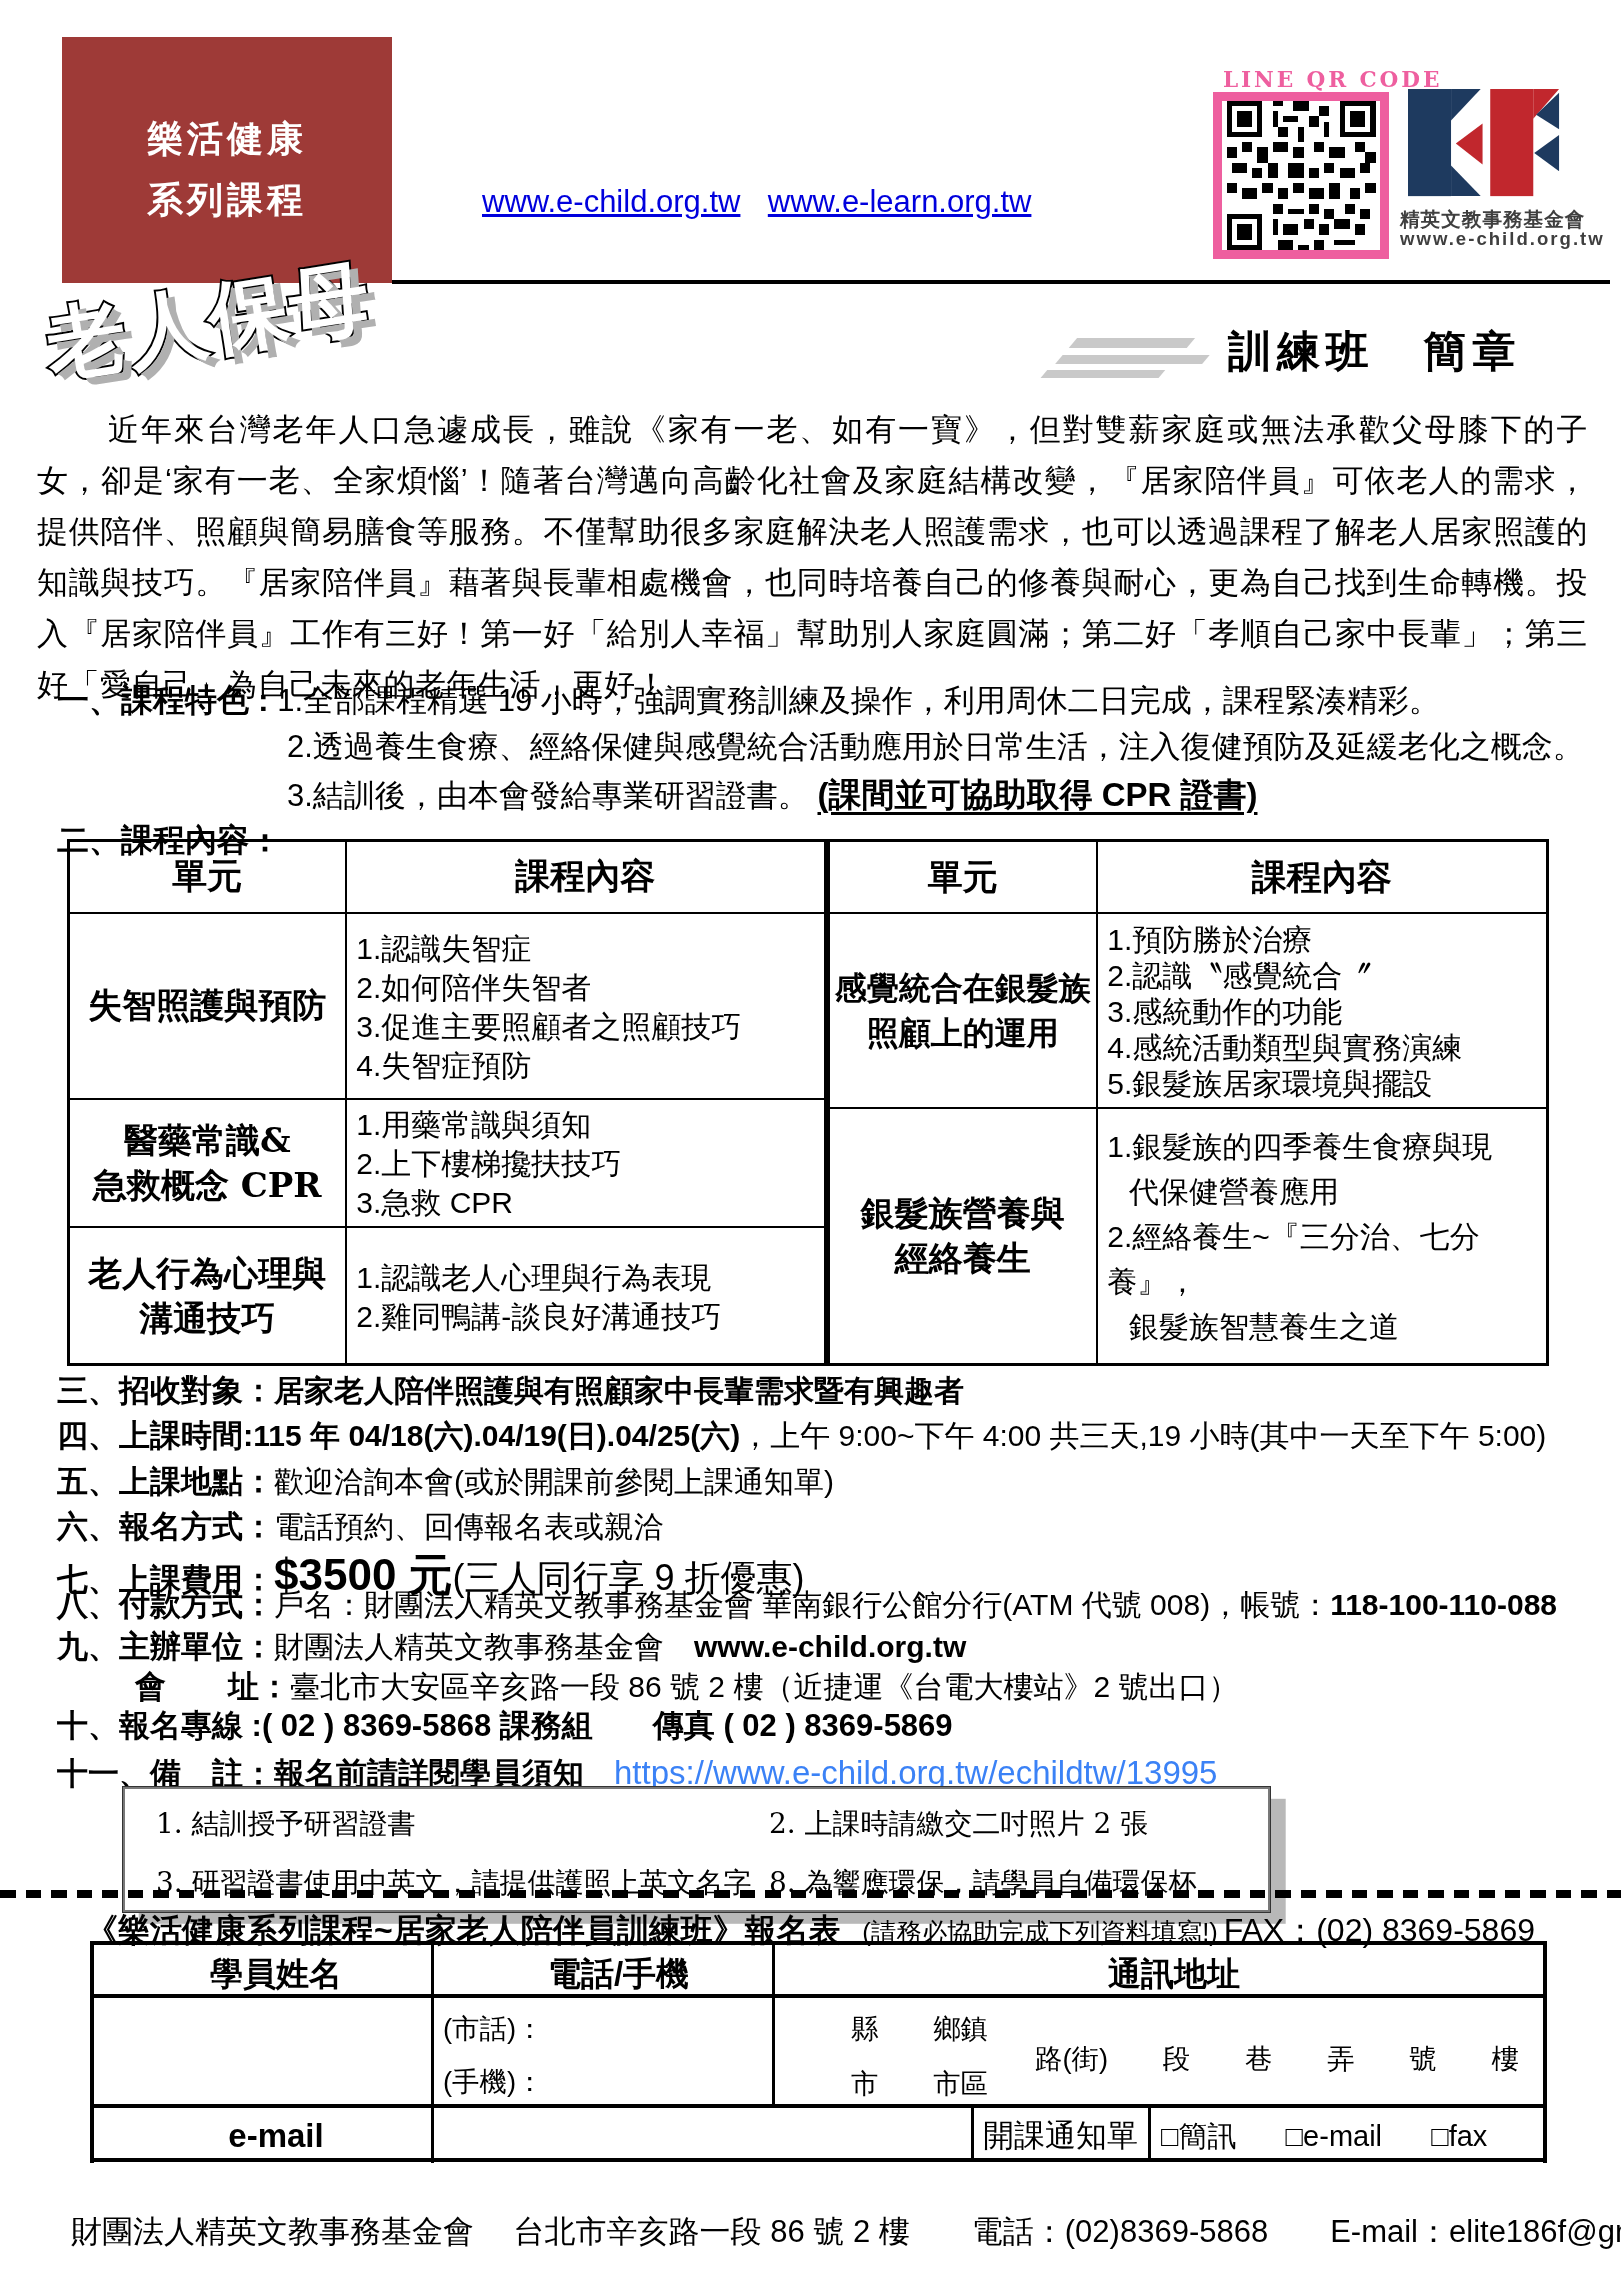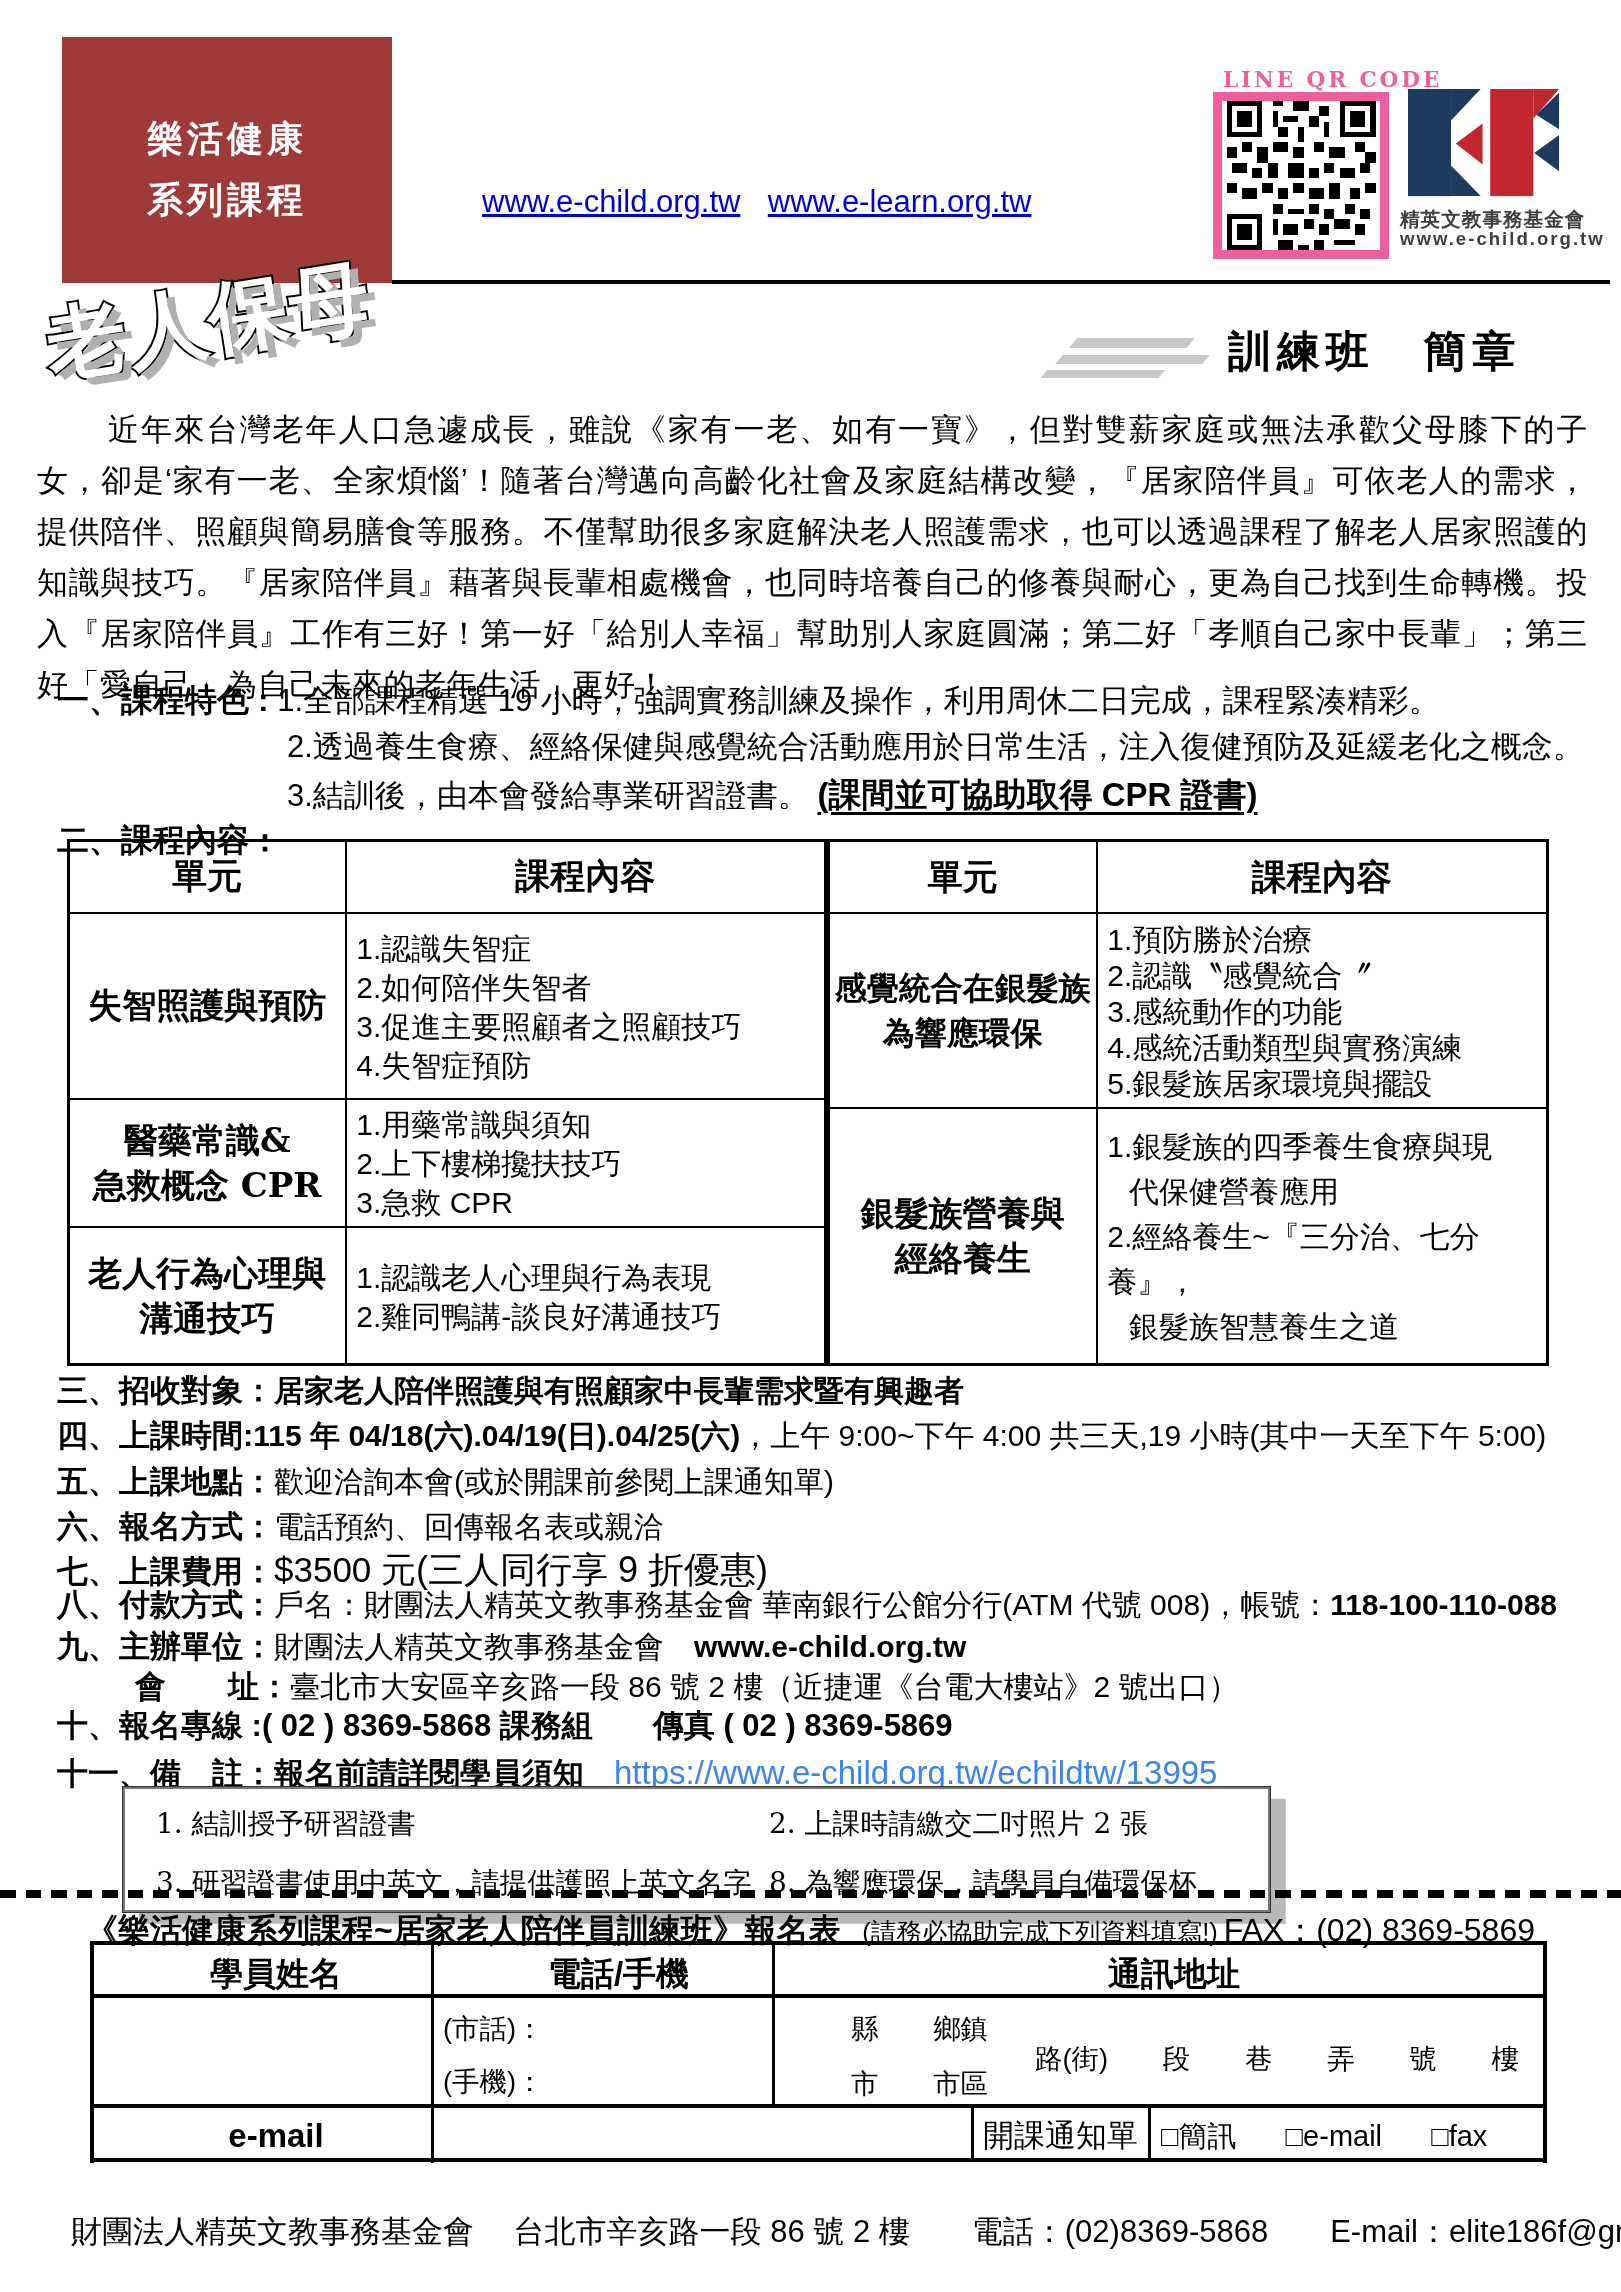--- a/index.html
+++ b/index.html
@@ -68,21 +68,21 @@
   .ct .items div { line-height:39px; }
   .ct-r .items div { line-height:36px; }
   .ct-r .row2 .items div { line-height:45px; }
   .ct .indent { padding-left:21.6px; }
 
   
   .sec { position:absolute; left:57px; font-size:30px; white-space:nowrap; }
   .sec .lbl { font-weight:bold; font-size:31px; }
   .sec .bold { font-weight:bold; }
   .sec .small { font-size:36px; }
-  .price { font-weight:normal; font-size:35px;text-align:center; }
+  .price { font-weight:bold; font-size:44px;text-align:center; }
   .doc-link { color:#3b82f6; font-size:33px; text-decoration:underline;
               text-underline-offset:7.8px; text-decoration-thickness:3.9px; }
 
   
   .notes { position:absolute; left:123px; top:1787px; width:1147px; height:125px;
            border:2.9px solid #787878; outline:1px solid #333; box-shadow:15.7px 11.8px 0 #b8b8b8;
            background:#fff; padding:15.7px 0 0 31px;
            display:grid; grid-template-columns:613px 1fr; row-gap:13.7px;
            font-family:"DejaVu Serif","Liberation Serif",serif; font-size:28px; }
 
@@ -273,21 +273,21 @@
           <col style="width:451px">
         </colgroup>
       <tbody>
           <tr>
         <th>單元</th>
         <th>課程內容</th>
       </tr>
       <tr style="height:186px">
         <td class="unit" style="font-size:32px">
           <div>感覺統合在銀髮族</div>
-          <div>為響應環保</div>
+          <div>照顧上的運用</div>
         </td>
         <td class="items">
           <div>1.預防勝於治療</div>
           <div>2.認識〝感覺統合〞</div>
           <div>3.感統動作的功能</div>
           <div>4.感統活動類型與實務演練</div>
           <div>5.銀髮族居家環境與擺設</div>
         </td>
       </tr>
       <tr style="height:253px" class="row2">

